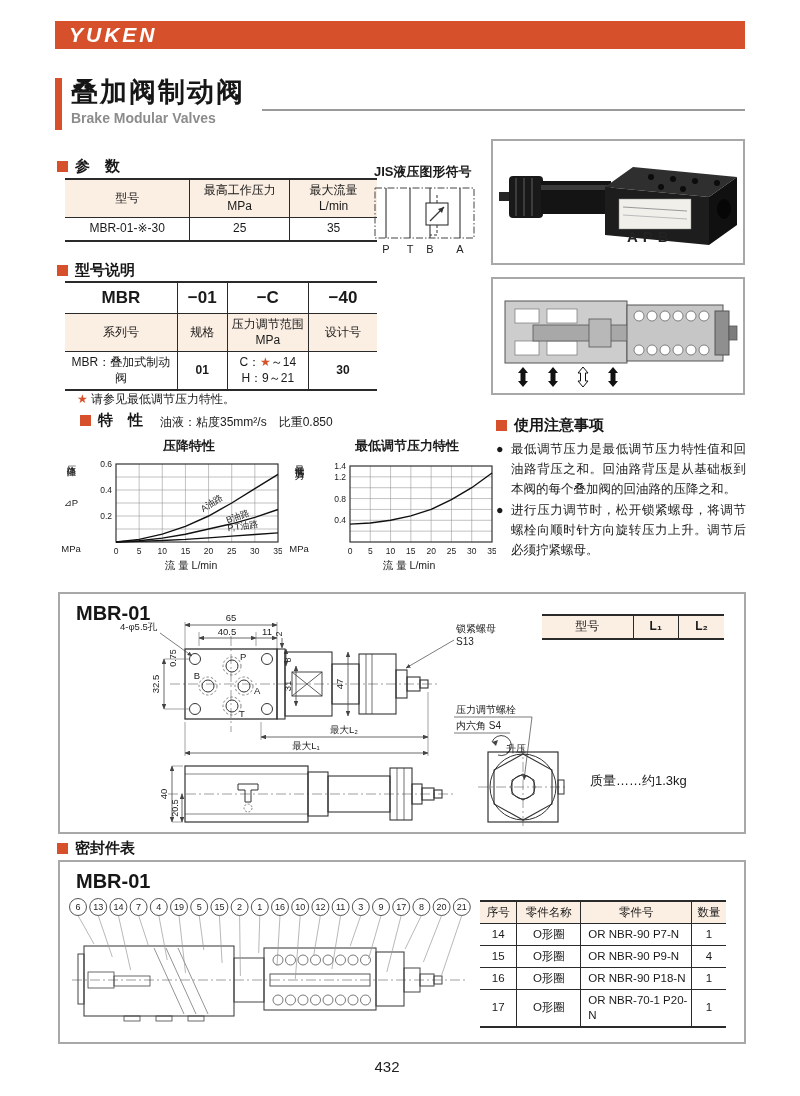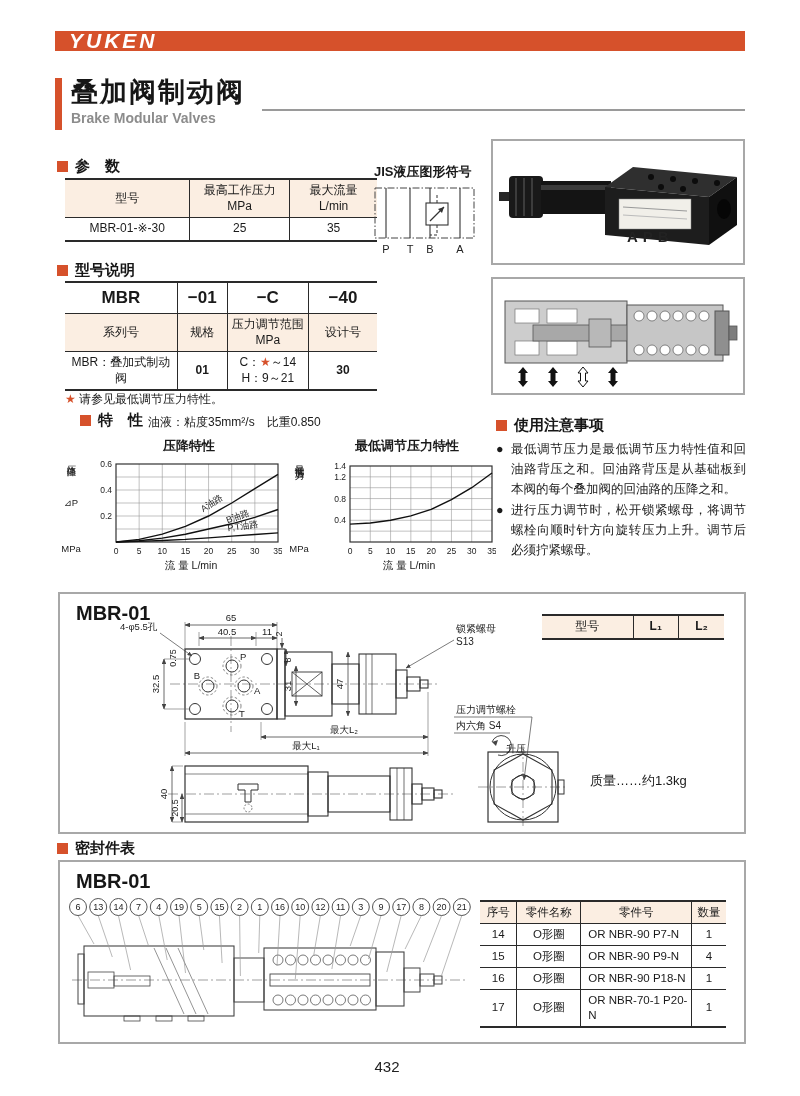--- a/index.html
+++ b/index.html
@@ -18,21 +18,21 @@
   .sec-head{display:flex;align-items:center;gap:7px;font-weight:bold;font-size:15px;color:#161616;}
   .sec-head .sq{width:11px;height:11px;background:#d6512b;flex:none;}
   
   .cat-table{width:100%;border-collapse:collapse;border-top:2.5px solid #2a2a2a;border-bottom:2.5px solid #2a2a2a;font-size:12px;background:#fff;}
   .cat-table td{border-left:1.2px solid #2a2a2a;text-align:center;vertical-align:middle;padding:3px 2px;line-height:1.3;}
   .cat-table td:first-child{border-left:none;}
   .cat-table tr+tr td{border-top:1.2px solid #2a2a2a;}
   .cat-table .hdr td{background:#fbeee2;}
   .code-row td{font-size:17px;font-weight:bold;padding:4px 2px;}
   .red{color:#d6512b;}
-  .small-note{font-size:12px;color:#1a1a1a;}
+  .small-note{font-size:12px;color:#1a1a1a;margin-left:12px;}
   
   .chart-title{font-size:13px;font-weight:bold;text-align:center;padding-left:26px;margin-bottom:3px;}
   .chart-row{display:flex;align-items:flex-start;}
   .chart-ylab{width:22px;height:96px;display:flex;flex-direction:column;justify-content:space-between;align-items:center;font-size:9.5px;color:#222;}
   .vtext{writing-mode:vertical-rl;text-orientation:upright;letter-spacing:1px;}
   .chart-xlab{font-size:10.5px;text-align:center;padding-left:30px;margin-top:1px;}
   
   .bullet-item{display:flex;font-size:12.5px;line-height:1.58;text-align:justify;margin-bottom:2px;}
   .bullet-item .bullet{flex:none;width:15px;}
   
@@ -44,21 +44,21 @@
   .footer{display:flex;align-items:center;gap:10px;flex-direction:column;}
   .footer .fline{flex:1;height:2.5px;background:#d6512b;}
   .footer .pageno{font-size:15px;color:#222;}
   .footer .ftext{font-size:15px;font-weight:bold;color:#222;}
 </style>
 </head>
 <body>
 
 <div id="page">
 
-  <div class="abs header-bar" style="left:55px;top:31px;width:690px;height:20px;">
+  <div class="abs header-bar" style="left:55px;top:21px;width:690px;height:28px;">
     <span class="brand">YUKEN</span>
   </div>
 
   <div class="abs title-block" style="left:55px;top:78px;height:52px;">
     <div class="title-accent"></div>
     <div>
       <div class="page-title">叠加阀制动阀</div>
       <div class="page-subtitle">Brake Modular Valves</div>
     </div>
   </div>

